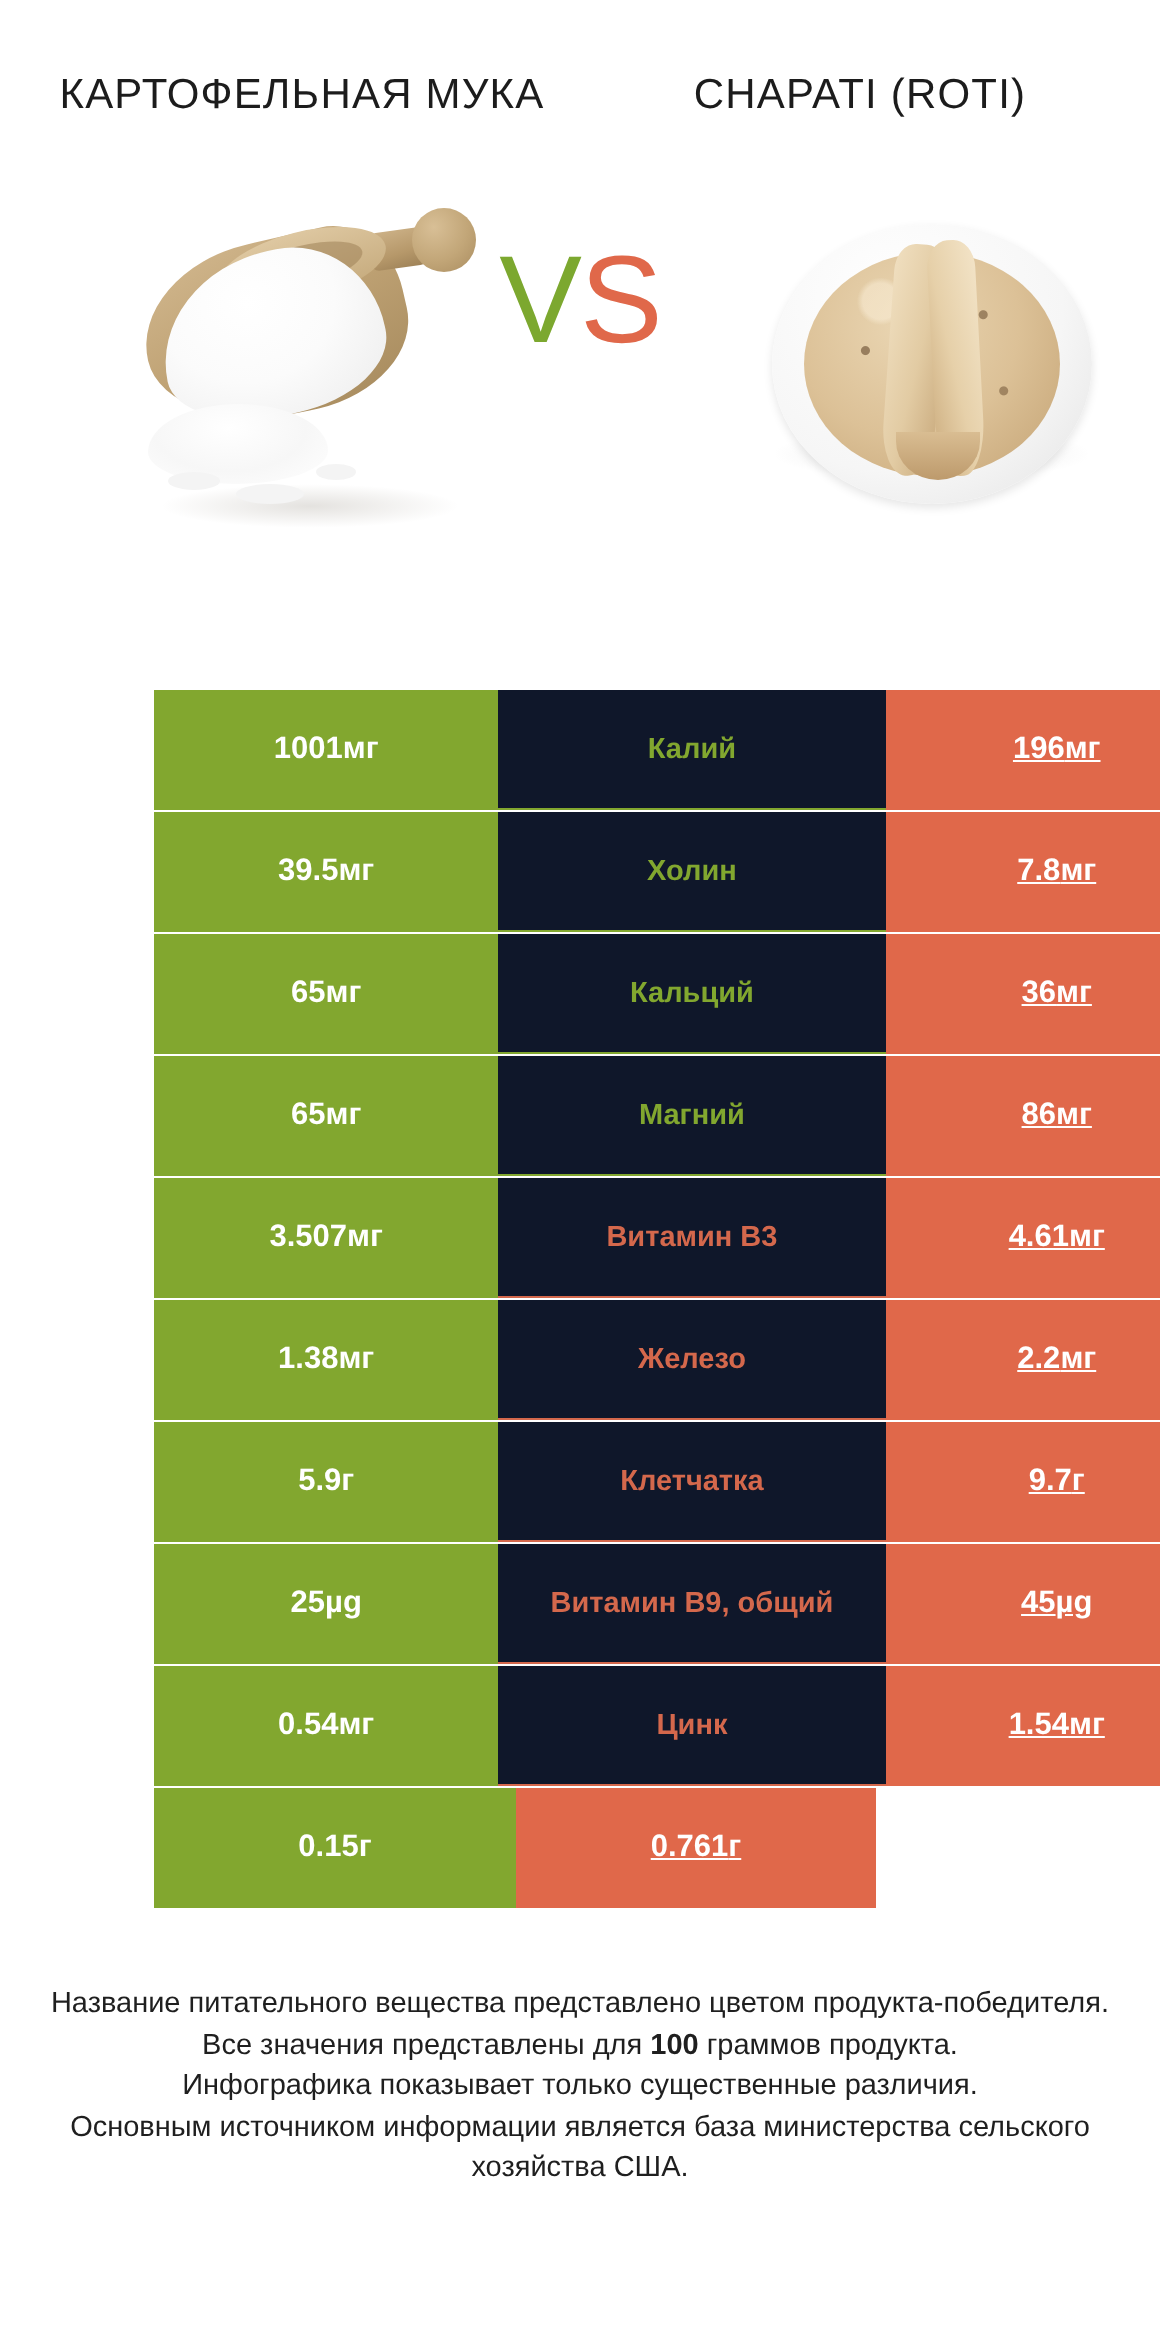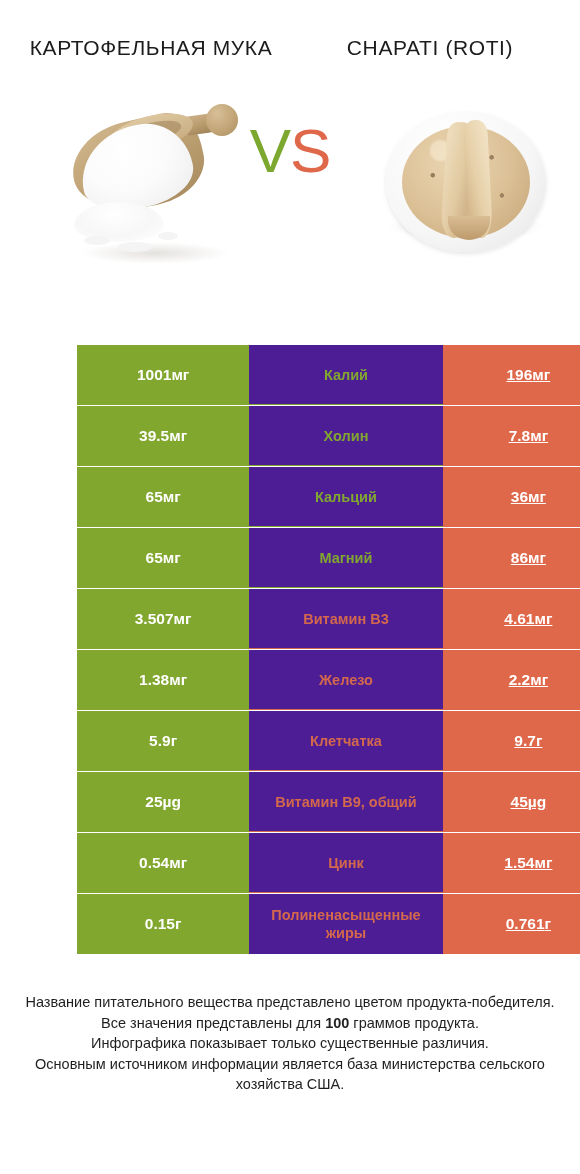--- a/index.html
+++ b/index.html
@@ -96,21 +96,21 @@
     color: #ffffff;
   }
   .cell-right {
     width: 180px;
     background: #e0684a;
     color: #ffffff;
     text-decoration: underline;
   }
   .cell-mid {
     width: 203px;
-    background: #4c1d95;
+    background: #0f172a;
     font-size: 14.5px;
     font-weight: 700;
     padding: 0 4px;
     line-height: 18px;
     overflow: hidden;
     white-space: normal;
   }
   .cell-mid.win-left  { color: #82a72f; border-bottom: 1px solid #82a72f; }
   .cell-mid.win-right { color: #d4684c; border-bottom: 1px solid #d4684c; }
   .row:last-child .cell-mid { border-bottom: none; }
@@ -456,23 +456,20 @@
       <div class="cell cell-right">
         <span class="val">1.54</span>
         <span class="val unit">мг</span>
       </div>
     </div>
     <div class="row">
       <div class="cell cell-left">
         <span class="val">0.15</span>
         <span class="val unit">г</span>
       </div>
-      <div class="cell cell-mid win-right">
-        <span class="mid-text">Полиненасыщенные жиры</span>
-      </div>
       <div class="cell cell-right">
         <span class="val">0.761</span>
         <span class="val unit">г</span>
       </div>
     </div>
   </div>
 
 <div class="footer">
   <div>Название питательного вещества представлено цветом продукта-победителя.</div>
   <div><span>Все значения представлены для </span><b>100</b><span> граммов продукта.</span></div>

